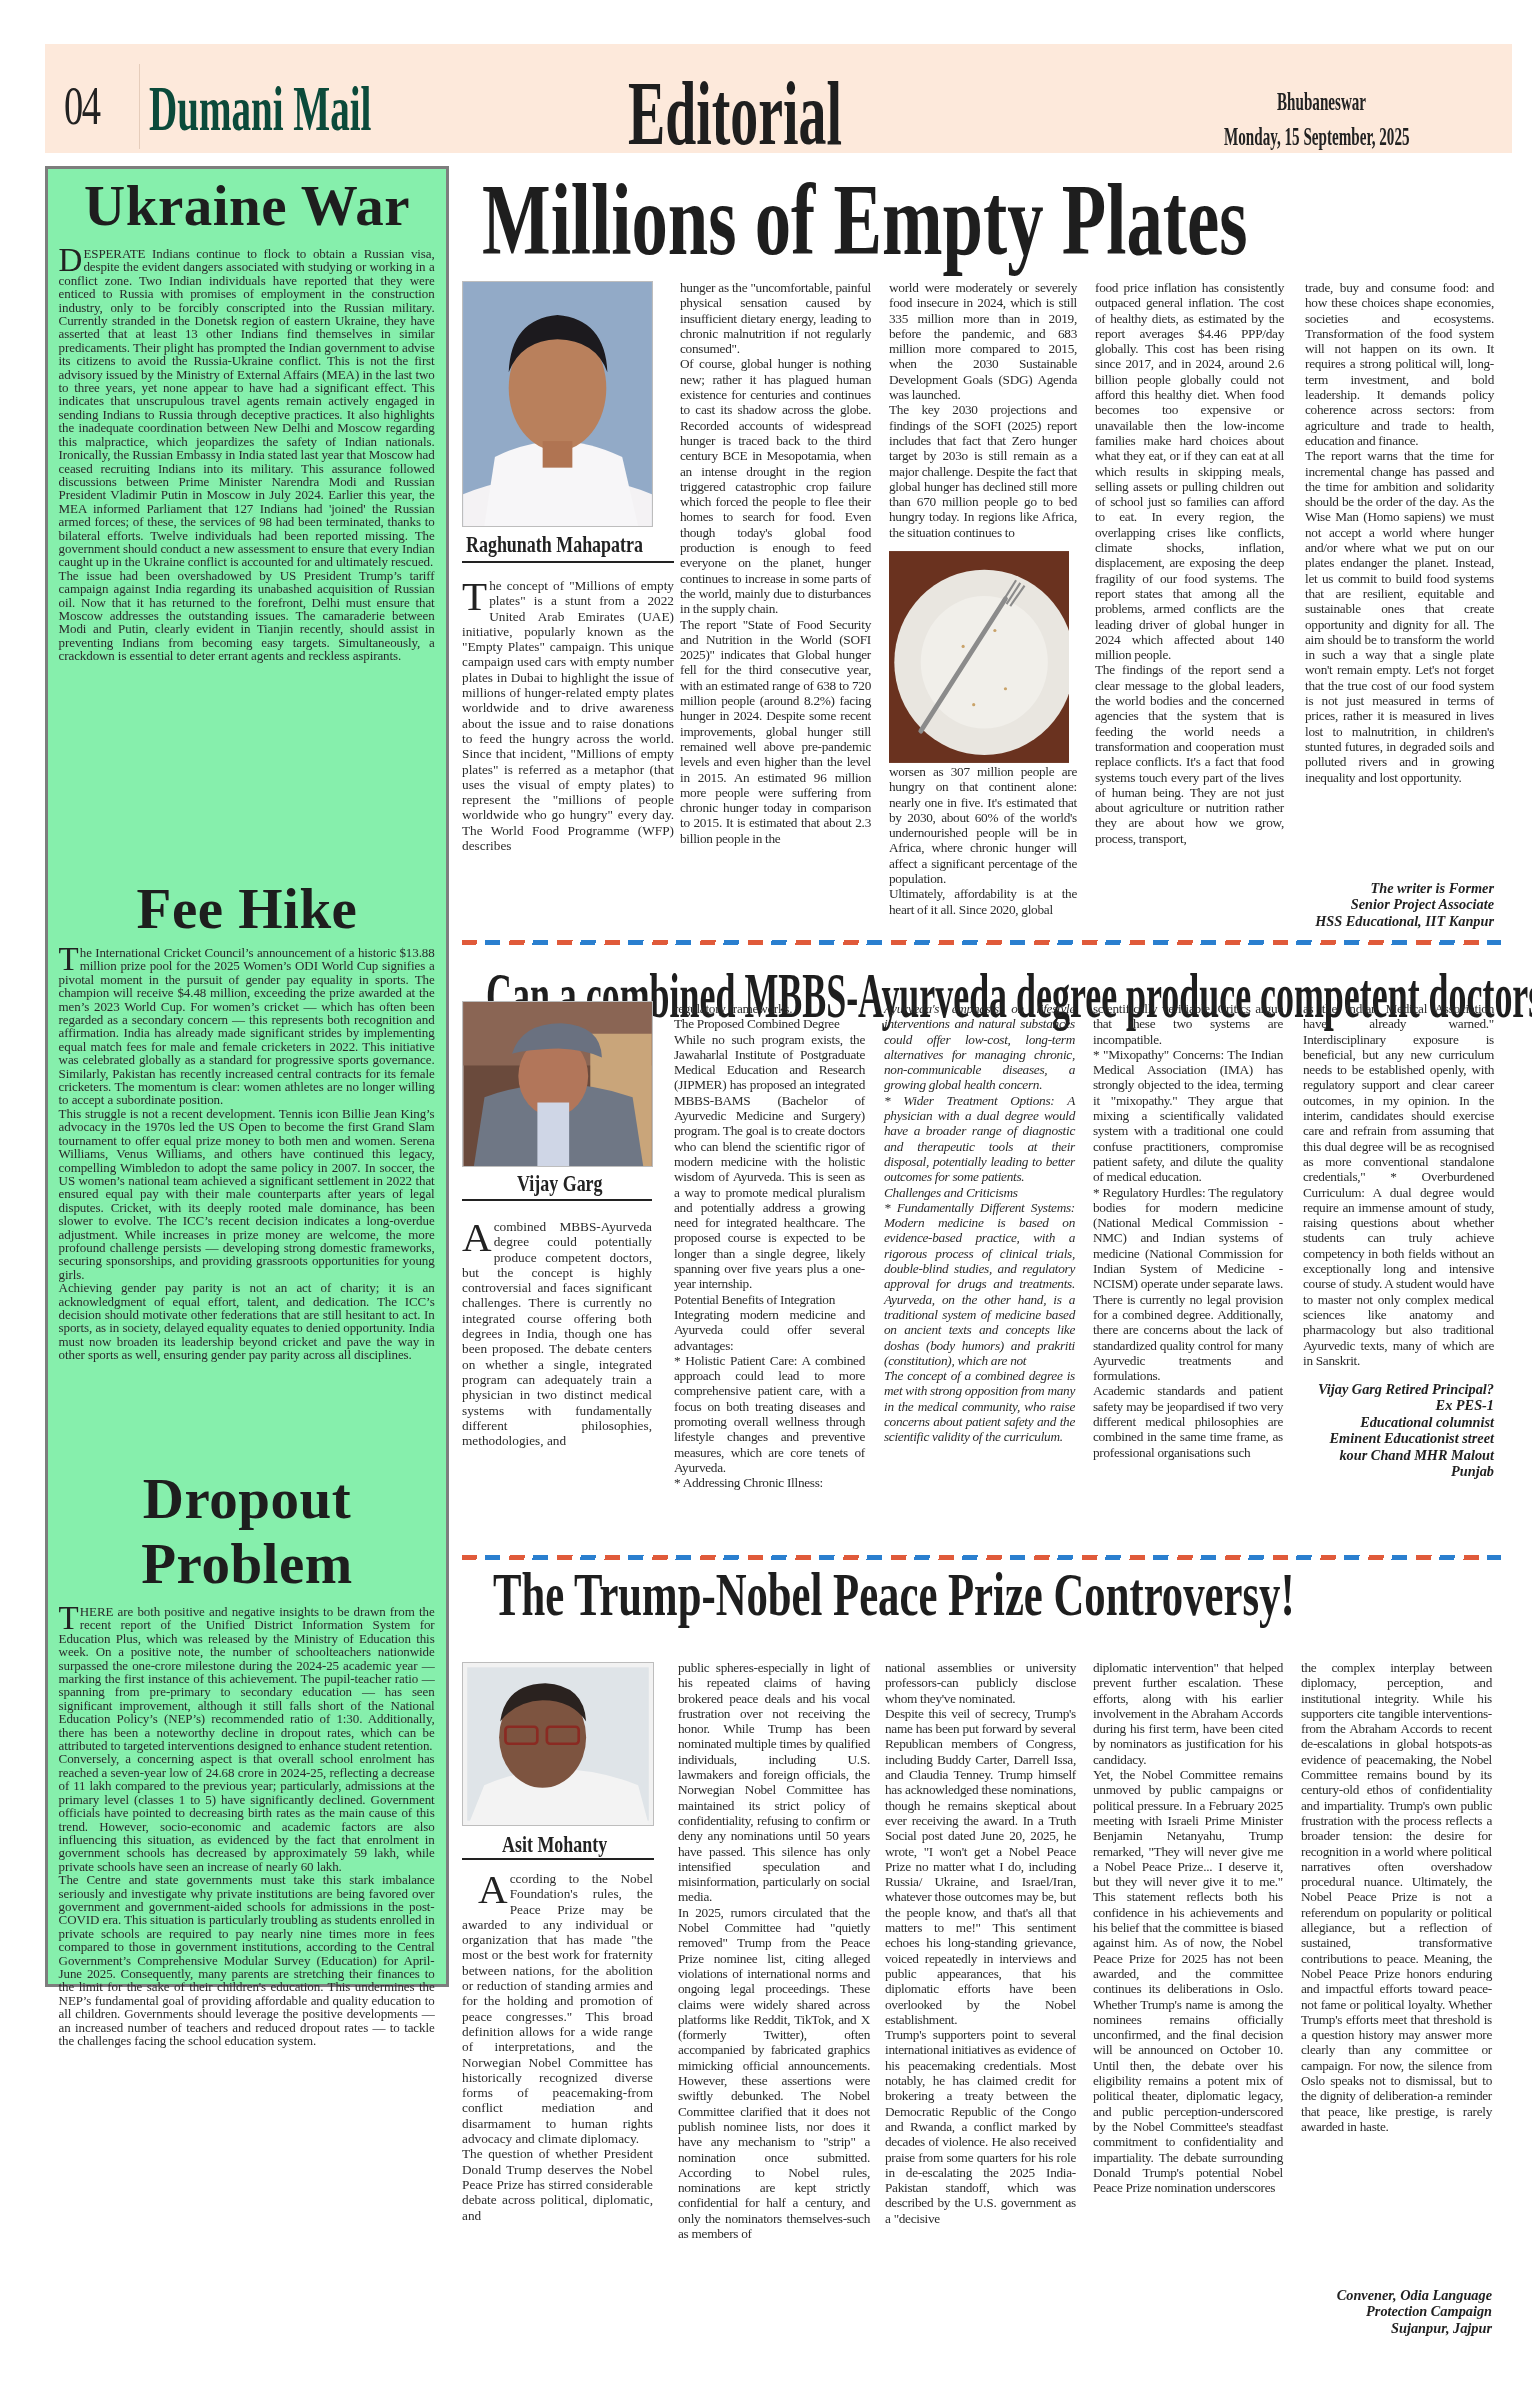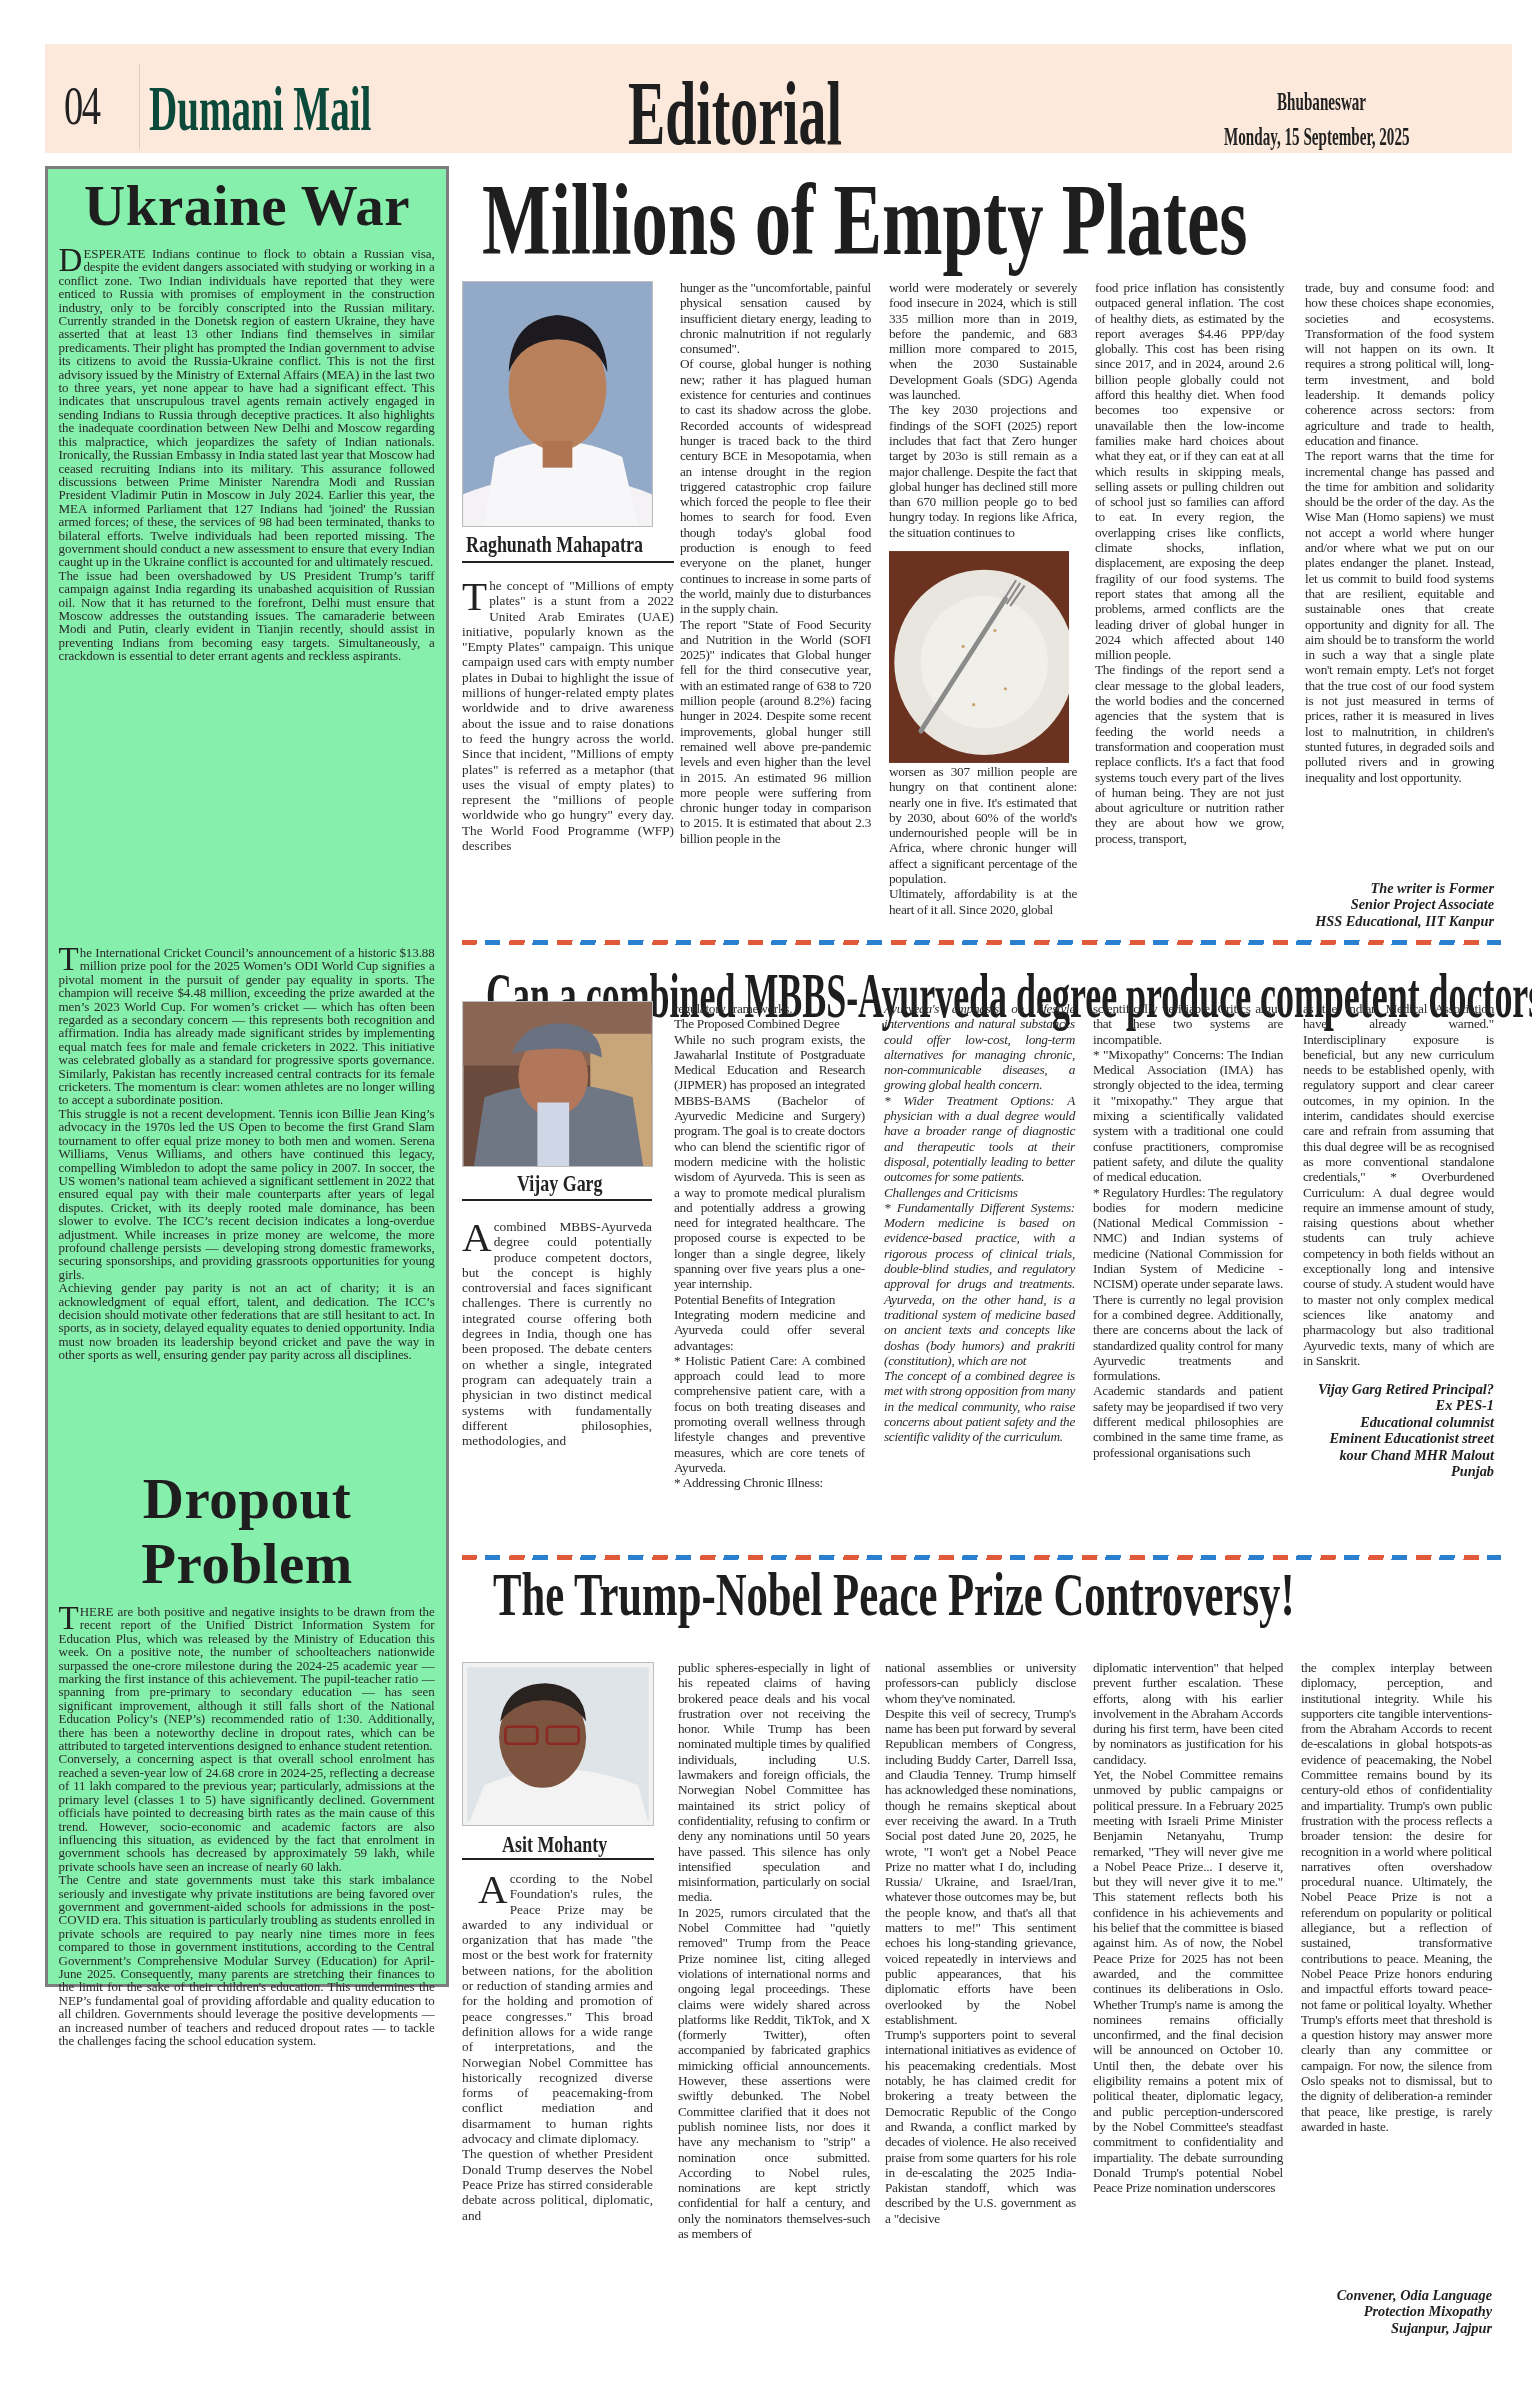--- a/index.html
+++ b/index.html
@@ -59,20 +59,21 @@
 <div id="city" class="abs">Bhubaneswar</div>
 <div id="date" class="abs">Monday, 15 September, 2025</div>
 
 <div id="sidebar" class="abs">
   <div class="side-head" style="top:7.4px;">Ukraine War</div>
   <div class="side-body" style="top:78px;">
     <p><span class="dropcap">D</span><span>ESPERATE Indians continue to flock to obtain a Russian visa, despite the evident dangers associated with studying or working in a conflict zone. Two Indian individuals have reported that they were enticed to Russia with promises of employment in the construction industry, only to be forcibly conscripted into the Russian military. Currently stranded in the Donetsk region of eastern Ukraine, they have asserted that at least 13 other Indians find themselves in similar predicaments. Their plight has prompted the Indian government to advise its citizens to avoid the Russia-Ukraine conflict. This is not the first advisory issued by the Ministry of External Affairs (MEA) in the last two to three years, yet none appear to have had a significant effect. This indicates that unscrupulous travel agents remain actively engaged in sending Indians to Russia through deceptive practices. It also highlights the inadequate coordination between New Delhi and Moscow regarding this malpractice, which jeopardizes the safety of Indian nationals. Ironically, the Russian Embassy in India stated last year that Moscow had ceased recruiting Indians into its military. This assurance followed discussions between Prime Minister Narendra Modi and Russian President Vladimir Putin in Moscow in July 2024. Earlier this year, the MEA informed Parliament that 127 Indians had 'joined' the Russian armed forces; of these, the services of 98 had been terminated, thanks to bilateral efforts. Twelve individuals had been reported missing. The government should conduct a new assessment to ensure that every Indian caught up in the Ukraine conflict is accounted for and ultimately rescued.</span></p>
     <p>The issue had been overshadowed by US President Trump’s tariff campaign against India regarding its unabashed acquisition of Russian oil. Now that it has returned to the forefront, Delhi must ensure that Moscow addresses the outstanding issues. The camaraderie between Modi and Putin, clearly evident in Tianjin recently, should assist in preventing Indians from becoming easy targets. Simultaneously, a crackdown is essential to deter errant agents and reckless aspirants.</p>
   </div>
 
+  <div class="side-head" style="top:710px;">Fee Hike</div>
   <div class="side-body" style="top:777px;">
     <p><span class="dropcap">T</span><span>he International Cricket Council’s announcement of a historic $13.88 million prize pool for the 2025 Women’s ODI World Cup signifies a pivotal moment in the pursuit of gender pay equality in sports. The champion will receive $4.48 million, exceeding the prize awarded at the men’s 2023 World Cup. For women’s cricket — which has often been regarded as a secondary concern — this represents both recognition and affirmation. India has already made significant strides by implementing equal match fees for male and female cricketers in 2022. This initiative was celebrated globally as a standard for progressive sports governance. Similarly, Pakistan has recently increased central contracts for its female cricketers. The momentum is clear: women athletes are no longer willing to accept a subordinate position.</span></p>
     <p>This struggle is not a recent development. Tennis icon Billie Jean King’s advocacy in the 1970s led the US Open to become the first Grand Slam tournament to offer equal prize money to both men and women. Serena Williams, Venus Williams, and others have continued this legacy, compelling Wimbledon to adopt the same policy in 2007. In soccer, the US women’s national team achieved a significant settlement in 2022 that ensured equal pay with their male counterparts after years of legal disputes. Cricket, with its deeply rooted male dominance, has been slower to evolve. The ICC’s recent decision indicates a long-overdue adjustment. While increases in prize money are welcome, the more profound challenge persists — developing strong domestic frameworks, securing sponsorships, and providing grassroots opportunities for young girls.</p>
     <p>Achieving gender pay parity is not an act of charity; it is an acknowledgment of equal effort, talent, and dedication. The ICC’s decision should motivate other federations that are still hesitant to act. In sports, as in society, delayed equality equates to denied opportunity. India must now broaden its leadership beyond cricket and pave the way in other sports as well, ensuring gender pay parity across all disciplines.</p>
   </div>
 
   <div class="side-head" style="top:1300px;">Dropout</div>
   <div class="side-head" style="top:1365px;">Problem</div>
   <div class="side-body" style="top:1436px;">
     <p><span class="dropcap">T</span><span>HERE are both positive and negative insights to be drawn from the recent report of the Unified District Information System for Education Plus, which was released by the Ministry of Education this week. On a positive note, the number of schoolteachers nationwide surpassed the one-crore milestone during the 2024-25 academic year — marking the first instance of this achievement. The pupil-teacher ratio — spanning from pre-primary to secondary education — has seen significant improvement, although it still falls short of the National Education Policy’s (NEP’s) recommended ratio of 1:30. Additionally, there has been a noteworthy decline in dropout rates, which can be attributed to targeted interventions designed to enhance student retention.</span></p>
@@ -233,16 +234,16 @@
 </div>
 <div class="col cond" style="left:1093px; top:1660px; width:190px;">
   <p>diplomatic intervention" that helped prevent further escalation. These efforts, along with his earlier involvement in the Abraham Accords during his first term, have been cited by nominators as justification for his candidacy.</p>
   <p>Yet, the Nobel Committee remains unmoved by public campaigns or political pressure. In a February 2025 meeting with Israeli Prime Minister Benjamin Netanyahu, Trump remarked, "They will never give me a Nobel Peace Prize... I deserve it, but they will never give it to me." This statement reflects both his confidence in his achievements and his belief that the committee is biased against him. As of now, the Nobel Peace Prize for 2025 has not been awarded, and the committee continues its deliberations in Oslo. Whether Trump's name is among the nominees remains officially unconfirmed, and the final decision will be announced on October 10. Until then, the debate over his eligibility remains a potent mix of political theater, diplomatic legacy, and public perception-underscored by the Nobel Committee's steadfast commitment to confidentiality and impartiality. The debate surrounding Donald Trump's potential Nobel Peace Prize nomination underscores</p>
 </div>
 <div class="col cond" style="left:1301px; top:1660px; width:191px;">
   <p>the complex interplay between diplomacy, perception, and institutional integrity. While his supporters cite tangible interventions-from the Abraham Accords to recent de-escalations in global hotspots-as evidence of peacemaking, the Nobel Committee remains bound by its century-old ethos of confidentiality and impartiality. Trump's own public frustration with the process reflects a broader tension: the desire for recognition in a world where political narratives often overshadow procedural nuance. Ultimately, the Nobel Peace Prize is not a referendum on popularity or political allegiance, but a reflection of sustained, transformative contributions to peace. Meaning, the Nobel Peace Prize honors enduring and impactful efforts toward peace-not fame or political loyalty. Whether Trump's efforts meet that threshold is a question history may answer more clearly than any committee or campaign. For now, the silence from Oslo speaks not to dismissal, but to the dignity of deliberation-a reminder that peace, like prestige, is rarely awarded in haste.</p>
 </div>
 <div class="byline" style="left:1272px; top:2287px; width:220px;">
   <div>Convener, Odia Language</div>
-  <div>Protection Mixopathy</div>
+  <div>Protection Campaign</div>
   <div>Sujanpur, Jajpur</div>
 </div>
 
 
 </body></html>

